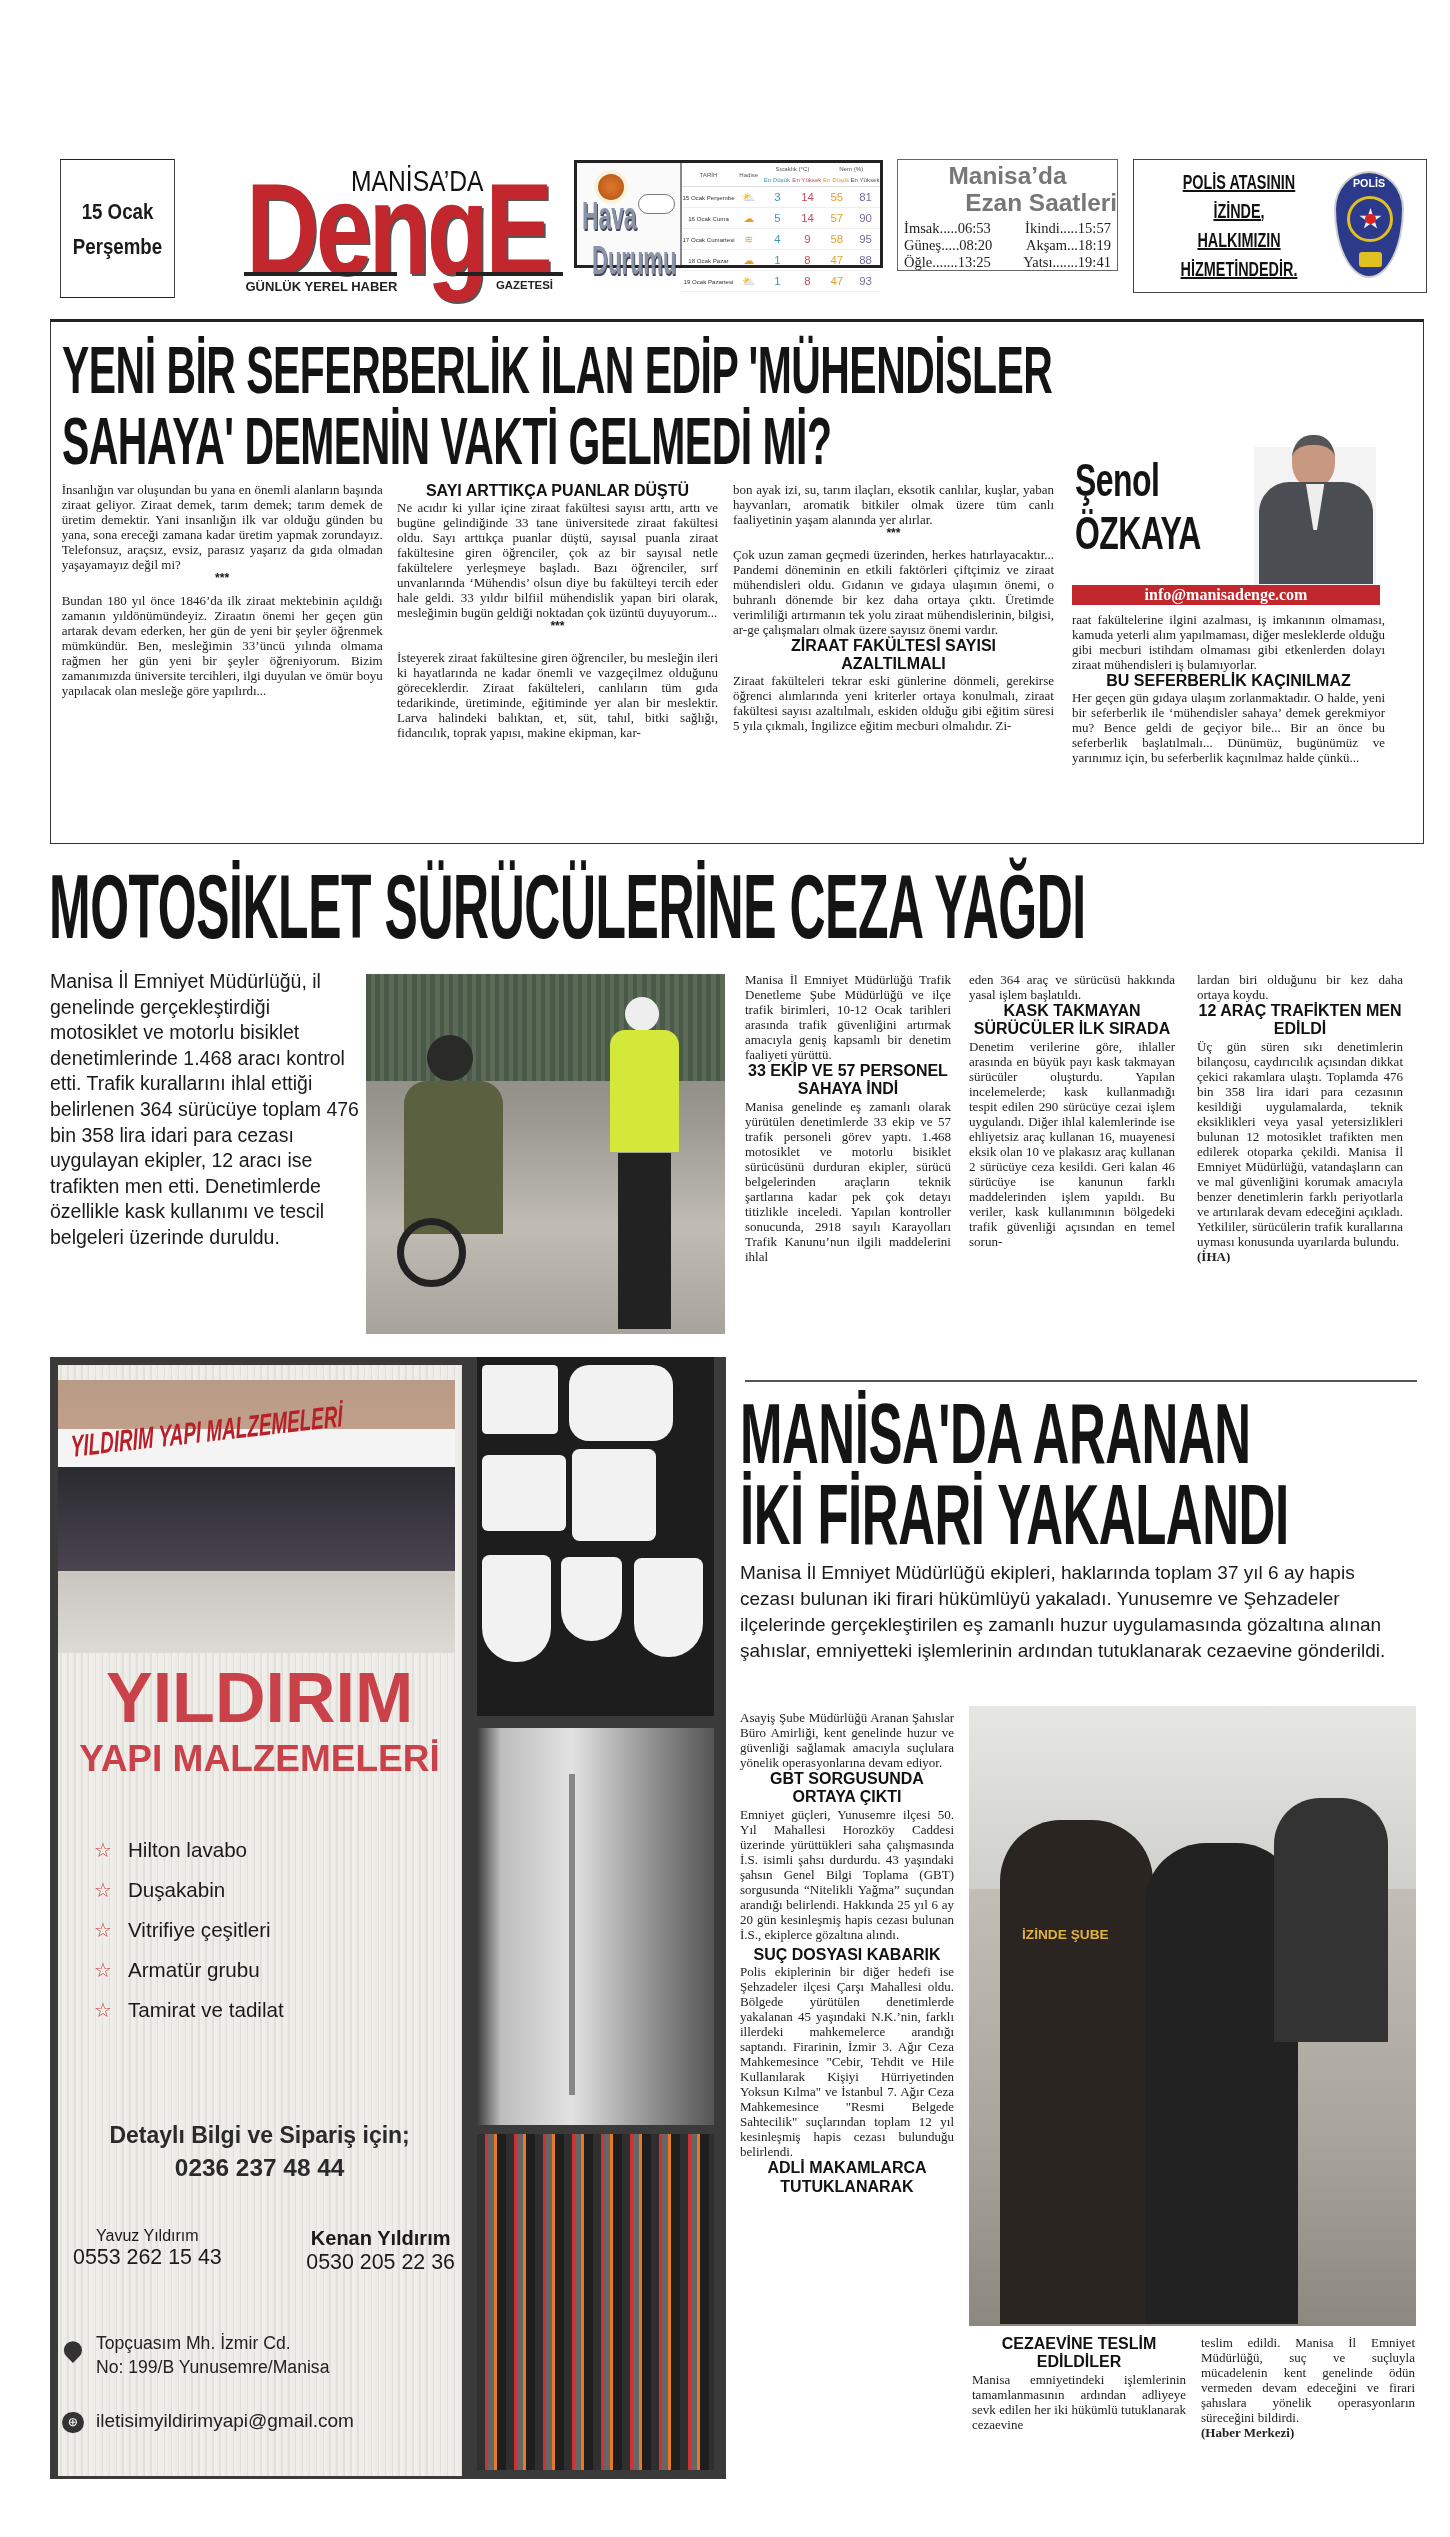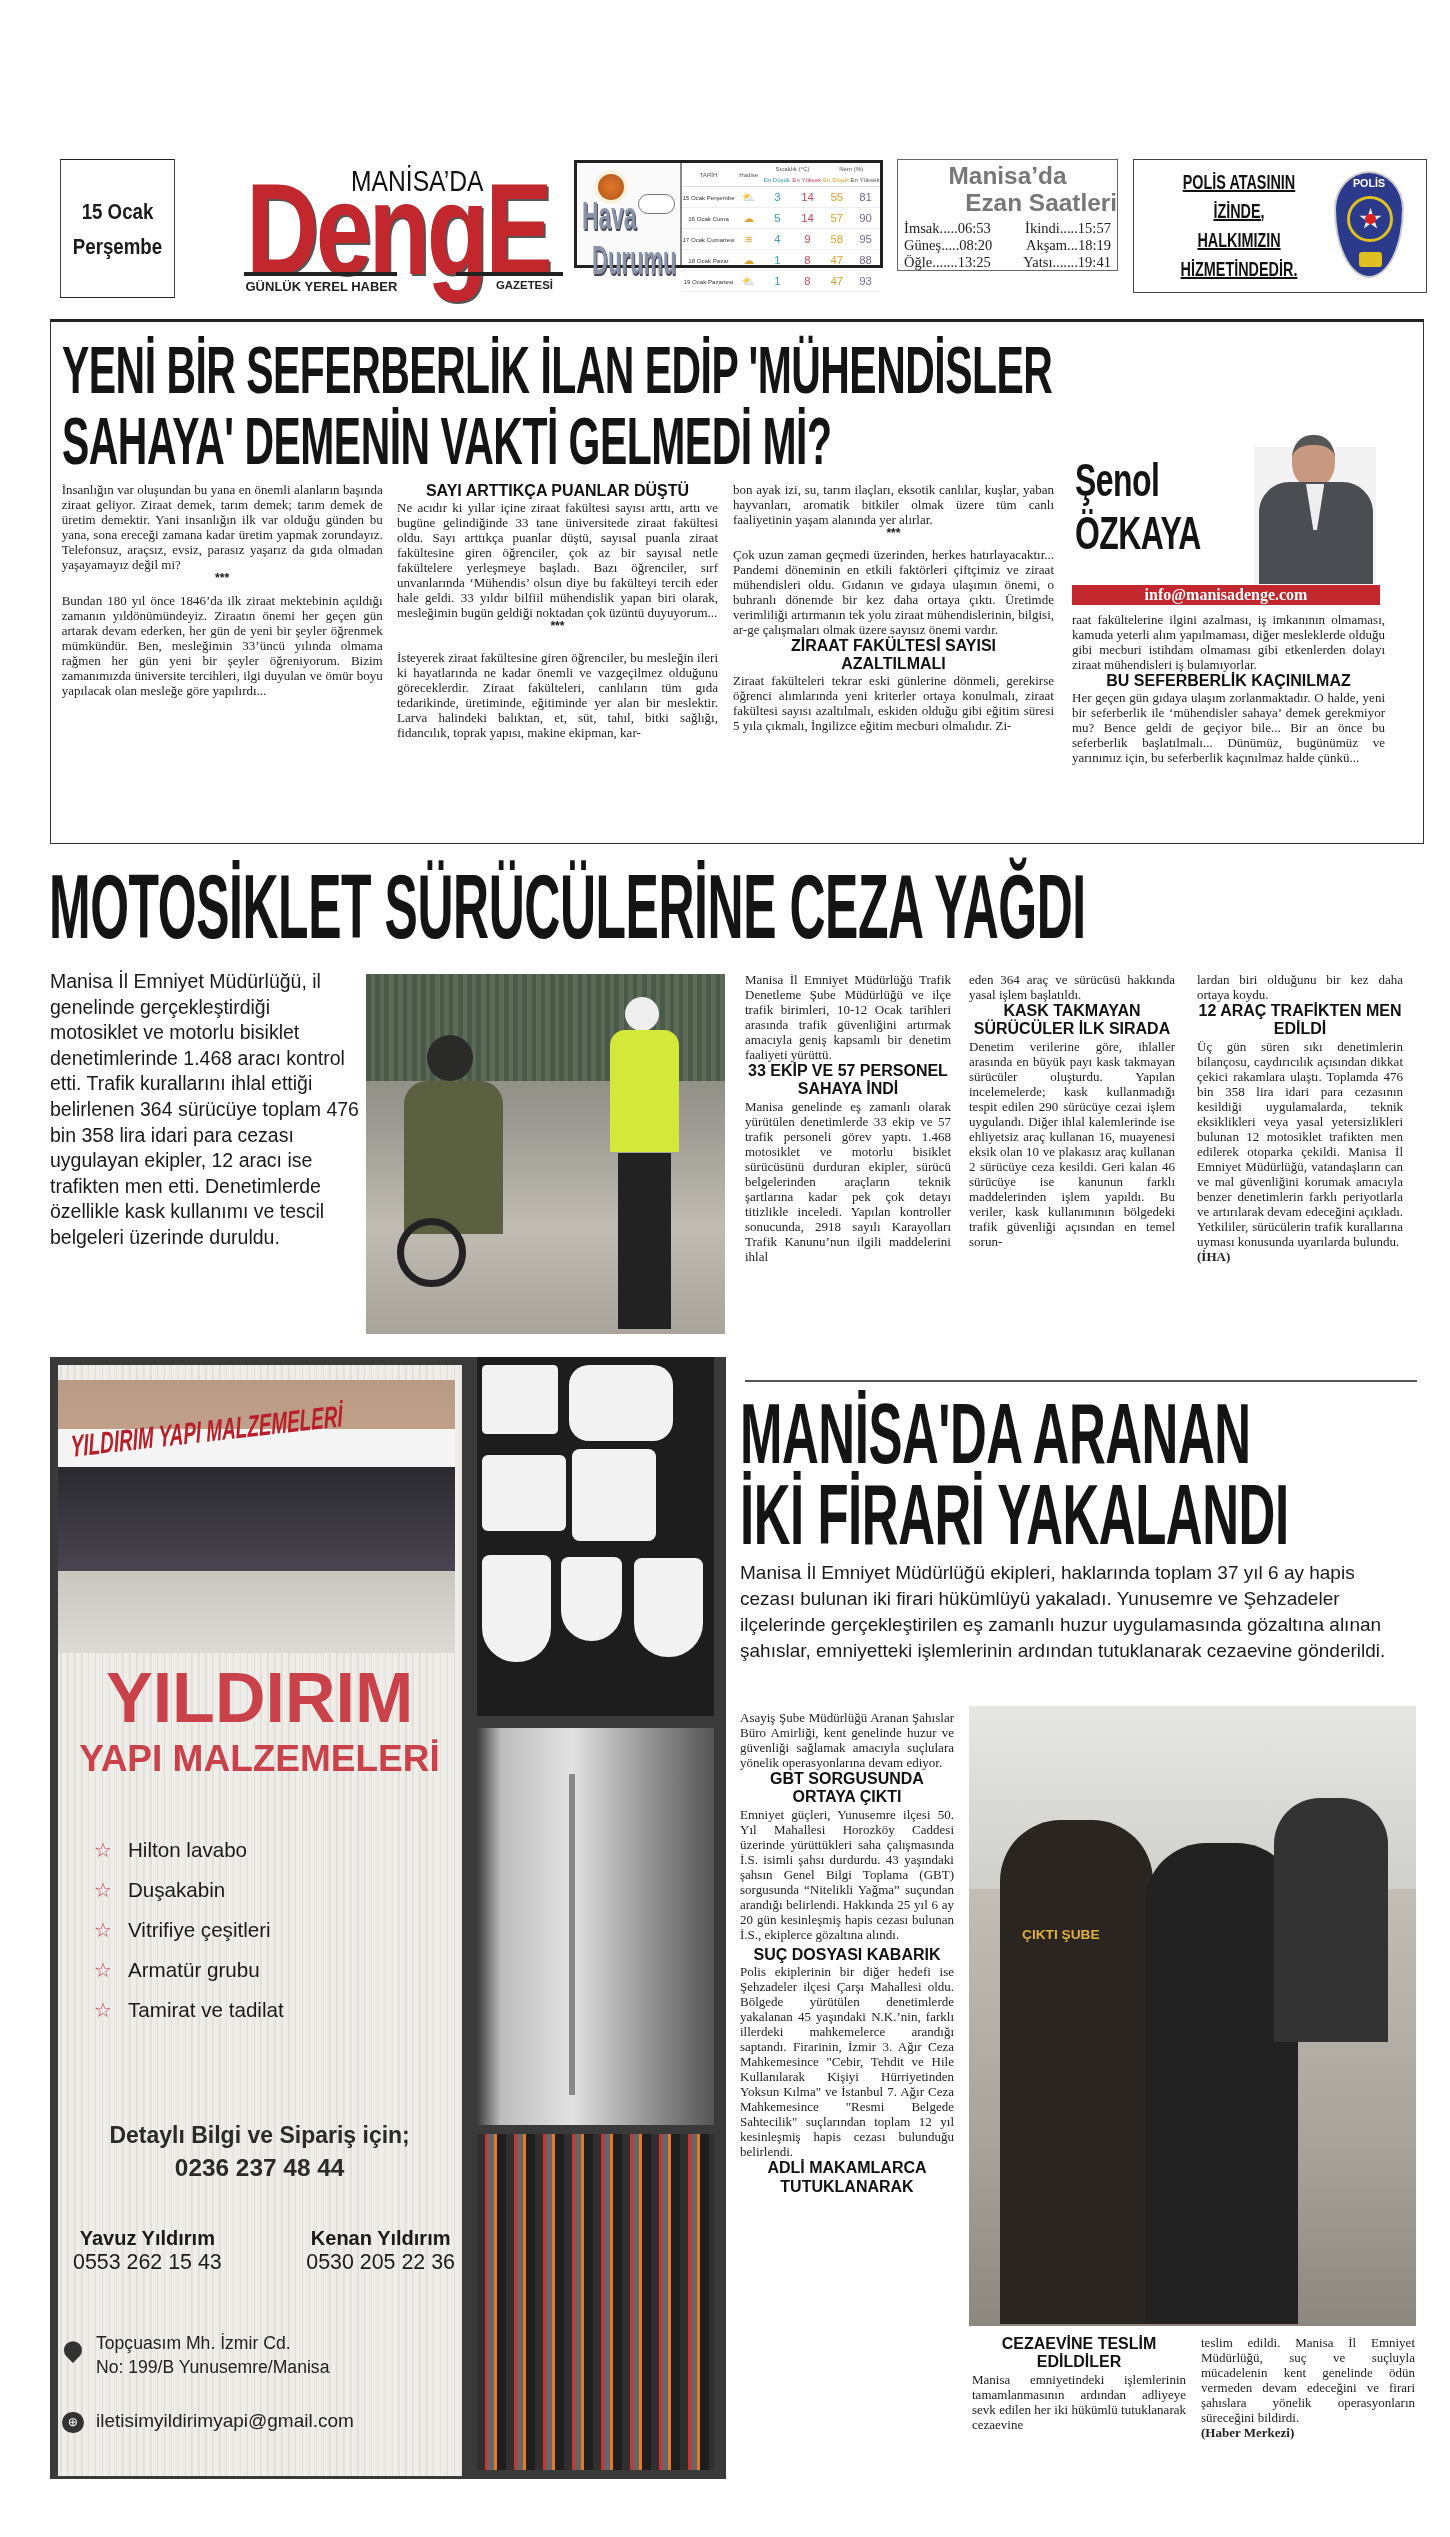--- a/index.html
+++ b/index.html
@@ -243,21 +243,21 @@
       </div>
       <div style="display: flex; align-items: center; height: 40px; font-family: &quot;Liberation Sans&quot;, sans-serif; font-size: 20.6px; color: rgb(26, 26, 26);">
         <span style="color:#c9424a;font-size:20px;width:34px">☆</span>
         <span>Tamirat ve tadilat</span>
       </div>
     </div>
   <div class="abs" style="left:7.6px;top:765px;width:404px;text-align:center;font-family:'Liberation Sans',sans-serif;font-weight:bold;font-size:23px;color:#2a2a2a">Detaylı Bilgi ve Sipariş için;</div>
   <div class="abs" style="left:7.6px;top:797px;width:404px;text-align:center;font-family:'Liberation Sans',sans-serif;font-weight:bold;font-size:24.4px;color:#2a2a2a">0236 237 48 44</div>
   <div class="abs" style="left:23px;top:870px;width:382px;display:flex;justify-content:space-between">
     <div style="text-align:center">
-      <div style="font-family:'Liberation Sans',sans-serif;font-weight:bold;font-size:20px">Yavuz Yıldırım</div>
+      <div style="font-family:'Liberation Sans',sans-serif;font-weight:normal;font-size:16px">Yavuz Yıldırım</div>
       <div style="font-family:'Liberation Sans',sans-serif;font-size:21.4px">0553 262 15 43</div>
     </div>
     <div style="text-align:center">
       <div style="font-family:'Liberation Sans',sans-serif;font-weight:bold;font-size:20px">Kenan Yıldırım</div>
       <div style="font-family:'Liberation Sans',sans-serif;font-size:21.4px">0530 205 22 36</div>
     </div>
   </div>
   <div class="abs" style="left:13.7px;top:984px;width:18.3px;height:18.3px;border-radius:50% 50% 50% 0;transform:rotate(-45deg);background:#333"></div>
   <div class="abs" style="left:46px;top:974px;font-family:'Liberation Sans',sans-serif;font-size:17.6px;line-height:24.4px;color:#222">
     <div>Topçuasım Mh. İzmir Cd.</div>
@@ -292,21 +292,21 @@
   <div class="sub" style="margin-top:4.6px">SUÇ DOSYASI KABARIK</div>
   <p class="serif">Polis ekiplerinin bir diğer hedefi ise Şehzadeler ilçesi Çarşı Mahallesi oldu. Bölgede yürütülen denetimlerde yakalanan 45 yaşındaki N.K.’nin, farklı illerdeki mahkemelerce arandığı saptandı. Firarinin, İzmir 3. Ağır Ceza Mahkemesince "Cebir, Tehdit ve Hile Kullanılarak Kişiyi Hürriyetinden Yoksun Kılma" ve İstanbul 7. Ağır Ceza Mahkemesince "Resmi Belgede Sahtecilik" suçlarından toplam 12 yıl kesinleşmiş hapis cezası bulunduğu belirlendi.</p>
   <div class="sub">ADLİ MAKAMLARCA TUTUKLANARAK</div>
 </div>
 
 <div class="abs photo" style="left:969px;top:1706px;width:447px;height:620px;background:linear-gradient(180deg,#d8d4cc 0%,#c2beb6 30%,#a8a49c 70%,#8c8880 100%)">
   <div style="position:absolute;left:0;top:0;width:100%;height:183px;background:linear-gradient(180deg,#e6e6e2,#cfcfcb)"></div>
   <div style="position:absolute;left:30.5px;top:114px;width:153px;height:504px;border-radius:61px 61px 0 0;background:#2a2520"></div>
   <div style="position:absolute;left:176px;top:137px;width:153px;height:481px;border-radius:61px 61px 0 0;background:#222"></div>
   <div style="position:absolute;left:305px;top:92px;width:114px;height:244px;border-radius:46px 46px 0 0;background:#333"></div>
-  <div style="position:absolute;left:53px;top:221px;font-family:'Liberation Sans',sans-serif;font-weight:bold;font-size:13.7px;color:#e0b040">ÇIKTI ŞUBE</div>
+  <div style="position:absolute;left:53px;top:221px;font-family:'Liberation Sans',sans-serif;font-weight:bold;font-size:13.7px;color:#e0b040">İZİNDE ŞUBE</div>
 </div>
 
 <div class="abs" style="left:972px;top:2335px;width:214px">
   <div class="sub">CEZAEVİNE TESLİM EDİLDİLER</div>
   <p class="serif">Manisa emniyetindeki işlemlerinin tamamlanmasının ardından adliyeye sevk edilen her iki hükümlü tutuklanarak cezaevine</p>
 </div>
 <div class="abs" style="left:1201px;top:2335px;width:214px">
   <p class="serif">teslim edildi. Manisa İl Emniyet Müdürlüğü, suç ve suçluyla mücadelenin kent genelinde ödün vermeden devam edeceğini ve firari şahıslara yönelik operasyonların süreceğini bildirdi.</p>
   <div class="serif" style="font-weight:bold">(Haber Merkezi)</div>
 </div>

